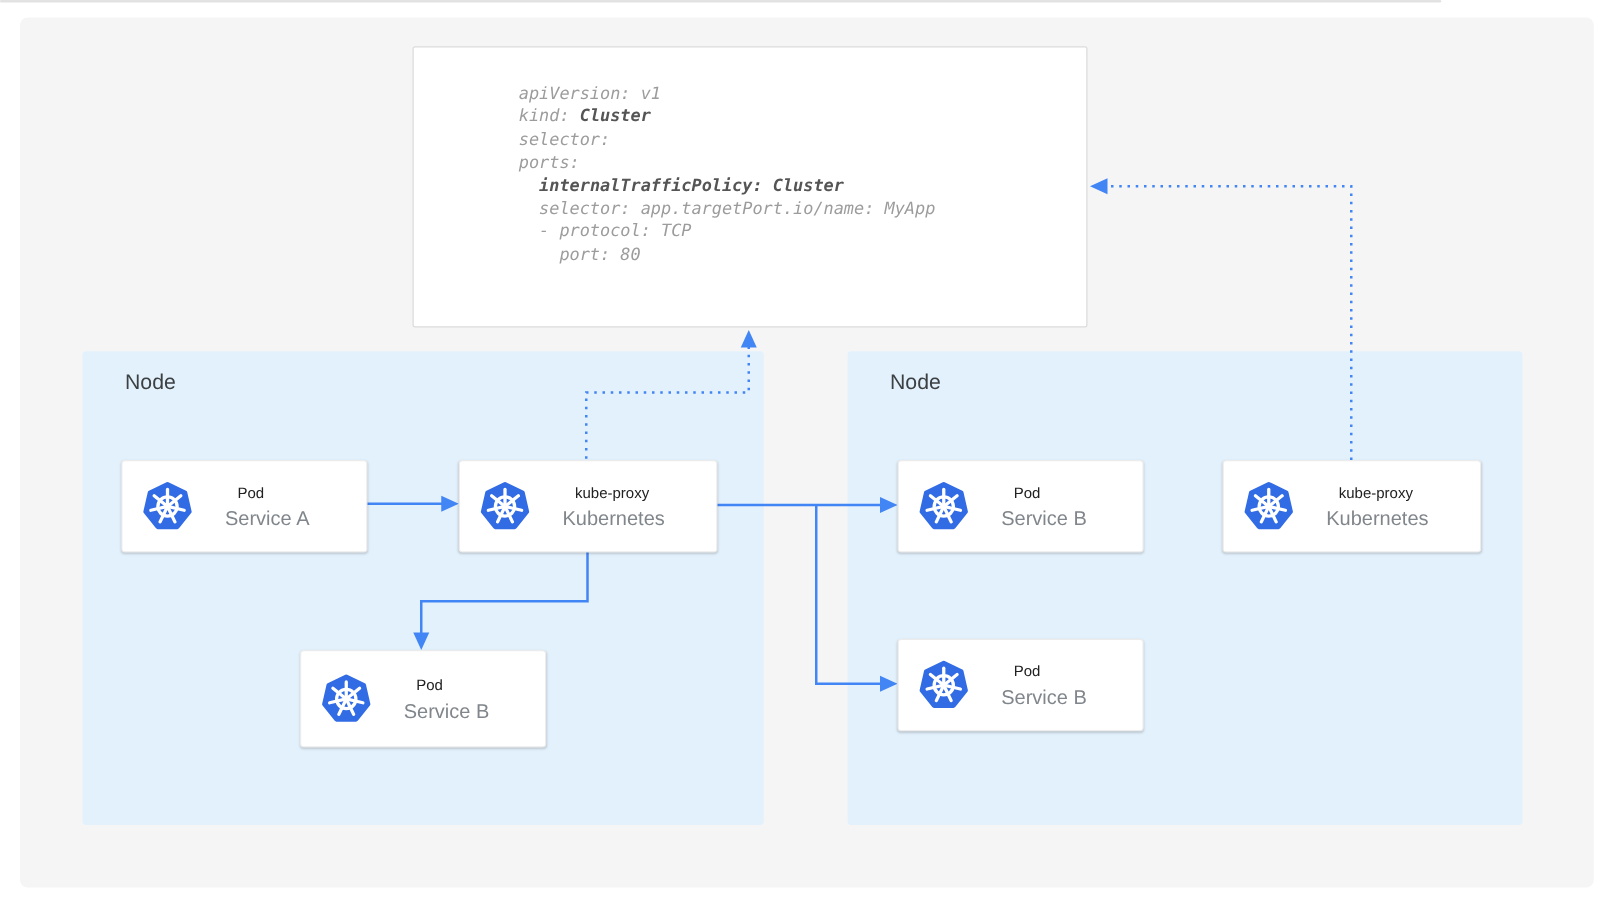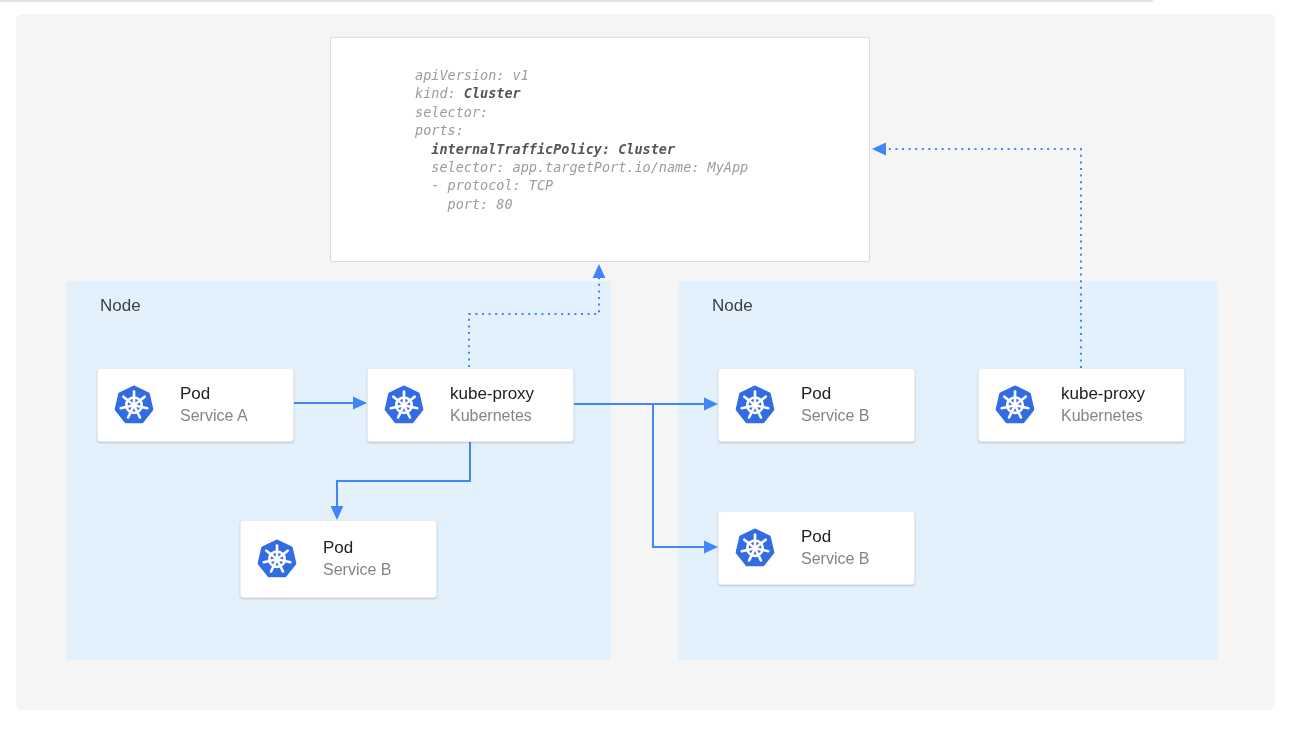--- a/index.html
+++ b/index.html
@@ -50,21 +50,21 @@
   svg.arrows .dotted{stroke-dasharray:2 4.6;}
   svg.arrows .head{fill:var(--arrow-blue,#4285f4);stroke:none;}
   .card{
     position:absolute;width:195px;height:72px;background:#fff;
     border:1px solid #ececec;border-radius:3px;
     box-shadow:0 1px 2px rgba(0,0,0,.18);
   }
   .card.wide{width:205px;}
   .card .k8s-icon{position:absolute;left:15px;top:50%;transform:translateY(-50%);width:42px;height:42px;}
   .card .txt{position:absolute;left:82px;top:50%;transform:translateY(-50%);display:flex;flex-direction:column;gap:2px;}
-  .card .title{font-size:17px;line-height:20px;color:var(--card-title,#212121);}
+  .card .title{font-size:12px;line-height:20px;color:var(--card-title,#212121);margin-left:10px;}
   .card .subtitle{font-size:16px;line-height:20px;color:var(--card-subtitle,#80868b);}
   #k8s-defs{position:absolute;width:0;height:0;}
 </style>
 </head>
 <body>
 
 <svg id="k8s-defs" aria-hidden="true">
   <defs>
     <g id="k8s-logo">
       <polygon points="12,1.9 20.05,5.78 22.04,14.49 16.47,21.48 7.53,21.48 1.96,14.49 3.95,5.78" fill="var(--kubernetes-blue,#326ce5)" stroke="var(--kubernetes-blue,#326ce5)" stroke-width="2" stroke-linejoin="round"></polygon>

